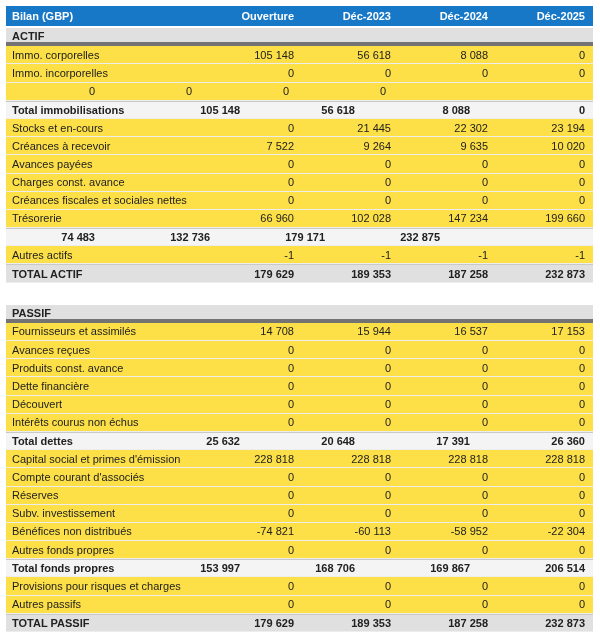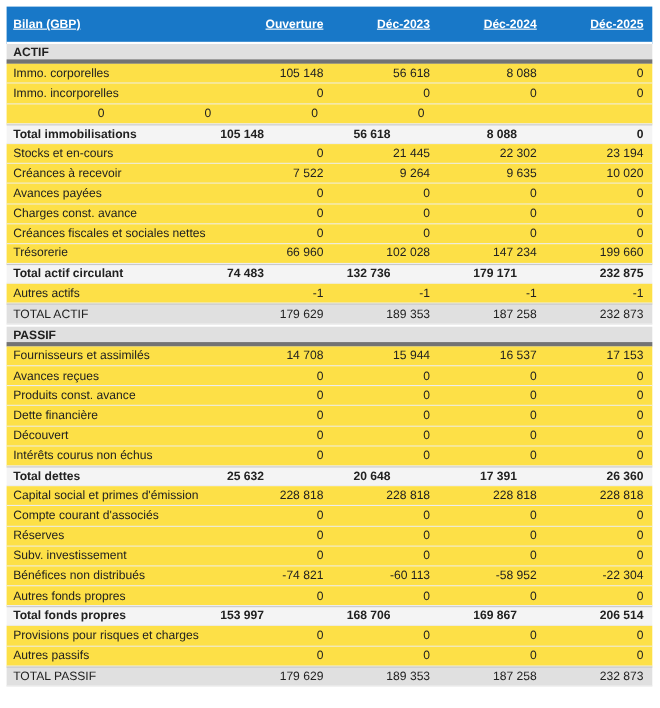--- a/index.html
+++ b/index.html
@@ -28,47 +28,46 @@
     display: flex;
     align-items: center;
     box-sizing: border-box;
     height: 18.2px;
     font-size: 11px;
     color: var(--text);
     border-bottom: 1px solid var(--row-border);
     background: #fde047;
   }
   .row.header {
-    height: 34px;
+    height: 22px;
     background: var(--header-bg);
     color: var(--header-fg);
     font-weight: bold;
     border-bottom: 2px solid #ffffff;
-    text-decoration: underline;
   }
   .row.section {
     background: var(--section-bg);
     font-weight: bold;
     border-bottom: 4px solid #737373;
     align-items: flex-end;
   }
   .row.subtotal {
     background: var(--subtotal-bg);
     font-weight: bold;
     border-top: 1px solid var(--total-border);
     gap: 18px;
   }
   .row.grandtotal {
     background: var(--grandtotal-bg);
-    font-weight: normal;
+    font-weight: bold;
     border-top: 1px solid var(--total-border);
     justify-content: space-between;
   }
   .row.gap-before {
-    margin-top: 2px;
+    margin-top: 22px;
   }
   .cell {
     box-sizing: border-box;
     white-space: nowrap;
     overflow: hidden;
   }
   .cell.label {
     flex: 1;
     padding-left: 6px;
     text-align: left;
@@ -161,21 +160,20 @@
         <div class="cell num">0</div>
       </div>
       <div class="row normal">
         <div class="cell label">Trésorerie</div>
         <div class="cell num">66 960</div>
         <div class="cell num">102 028</div>
         <div class="cell num">147 234</div>
         <div class="cell num">199 660</div>
       </div>
       <div class="row subtotal">
-        <div class="cell label">Total actif circulant</div>
         <div class="cell num">74 483</div>
         <div class="cell num">132 736</div>
         <div class="cell num">179 171</div>
         <div class="cell num">232 875</div>
       </div>
       <div class="row normal">
         <div class="cell label">Autres actifs</div>
         <div class="cell num">-1</div>
         <div class="cell num">-1</div>
         <div class="cell num">-1</div>

